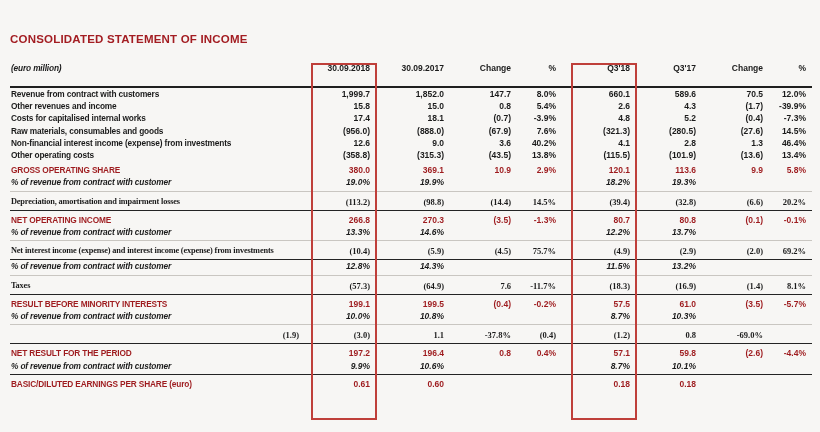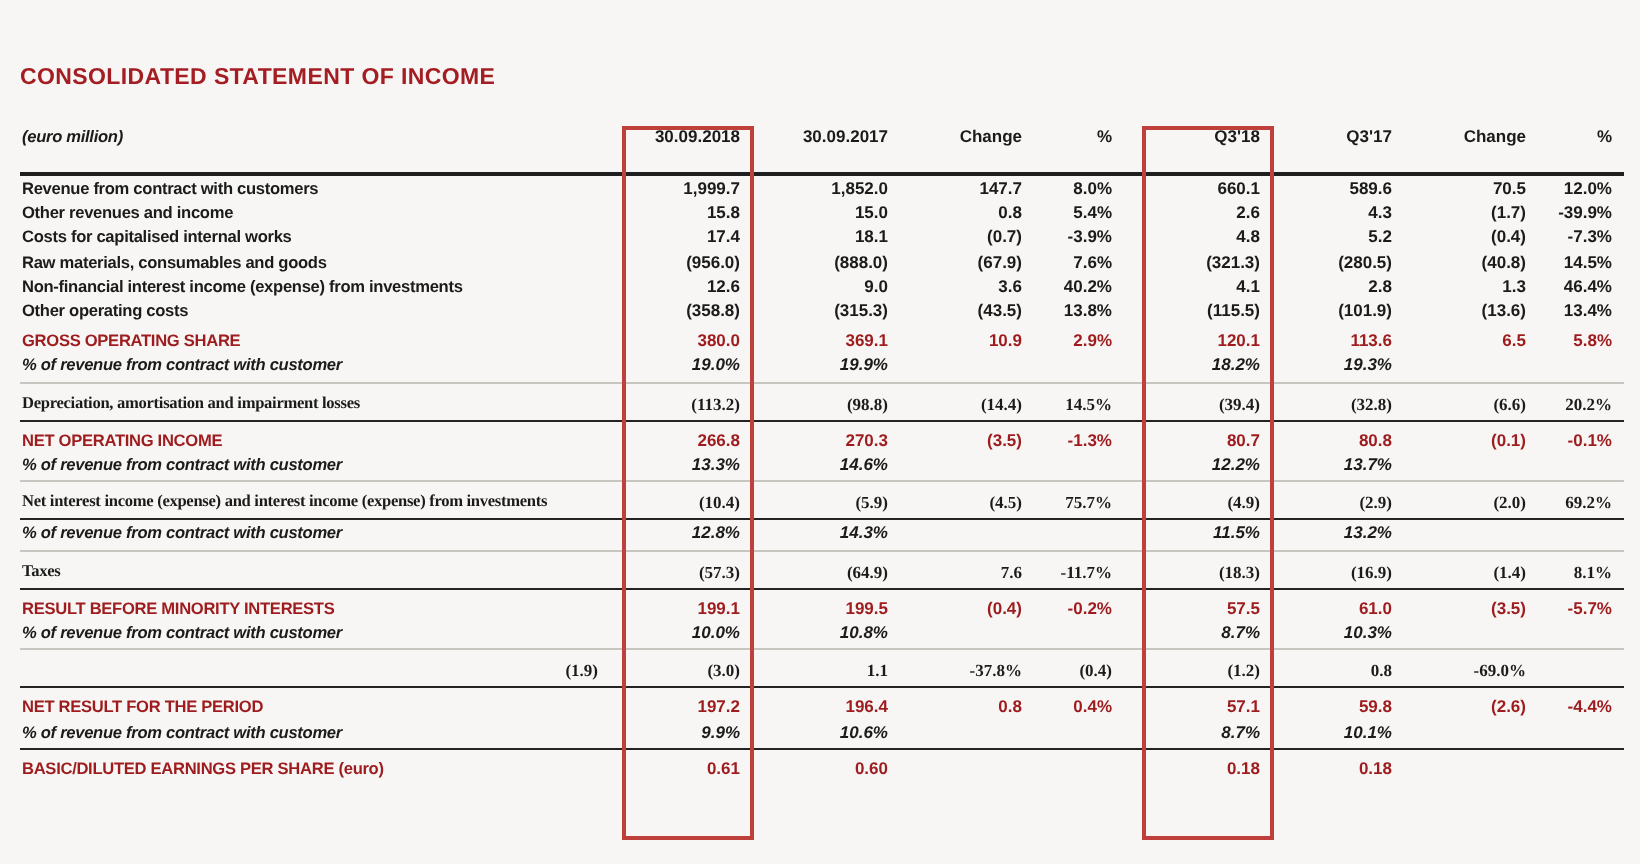--- a/index.html
+++ b/index.html
@@ -104,21 +104,21 @@
           <div class="cell num">-7.3%</div>
         </div>
         <div class="row r-line">
           <div class="cell label">Raw materials, consumables and goods</div>
           <div class="cell num">(956.0)</div>
           <div class="cell num">(888.0)</div>
           <div class="cell num">(67.9)</div>
           <div class="cell num">7.6%</div>
           <div class="cell num">(321.3)</div>
           <div class="cell num">(280.5)</div>
-          <div class="cell num">(40.8)</div>
+          <div class="cell num">(27.6)</div>
           <div class="cell num">14.5%</div>
         </div>
         <div class="row r-line">
           <div class="cell label">Non-financial interest income (expense) from investments</div>
           <div class="cell num">12.6</div>
           <div class="cell num">9.0</div>
           <div class="cell num">3.6</div>
           <div class="cell num">40.2%</div>
           <div class="cell num">4.1</div>
           <div class="cell num">2.8</div>
@@ -137,21 +137,21 @@
           <div class="cell num">13.4%</div>
         </div>
         <div class="row r-section pa-strong">
           <div class="cell label">GROSS OPERATING SHARE</div>
           <div class="cell num">380.0</div>
           <div class="cell num">369.1</div>
           <div class="cell num">10.9</div>
           <div class="cell num">2.9%</div>
           <div class="cell num">120.1</div>
           <div class="cell num">113.6</div>
-          <div class="cell num">6.5</div>
+          <div class="cell num">9.9</div>
           <div class="cell num">5.8%</div>
         </div>
         <div class="row r-percent db-light">
           <div class="cell label">% of revenue from contract with customer</div>
           <div class="cell num">19.0%</div>
           <div class="cell num">19.9%</div>
           <div class="cell num"></div>
           <div class="cell num"></div>
           <div class="cell num">18.2%</div>
           <div class="cell num">19.3%</div>

